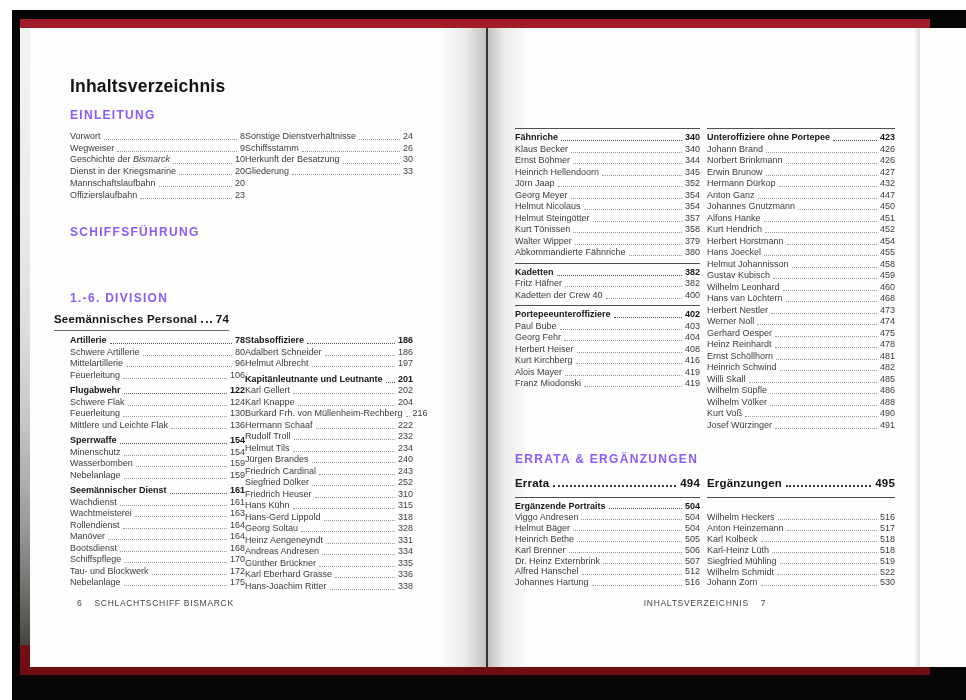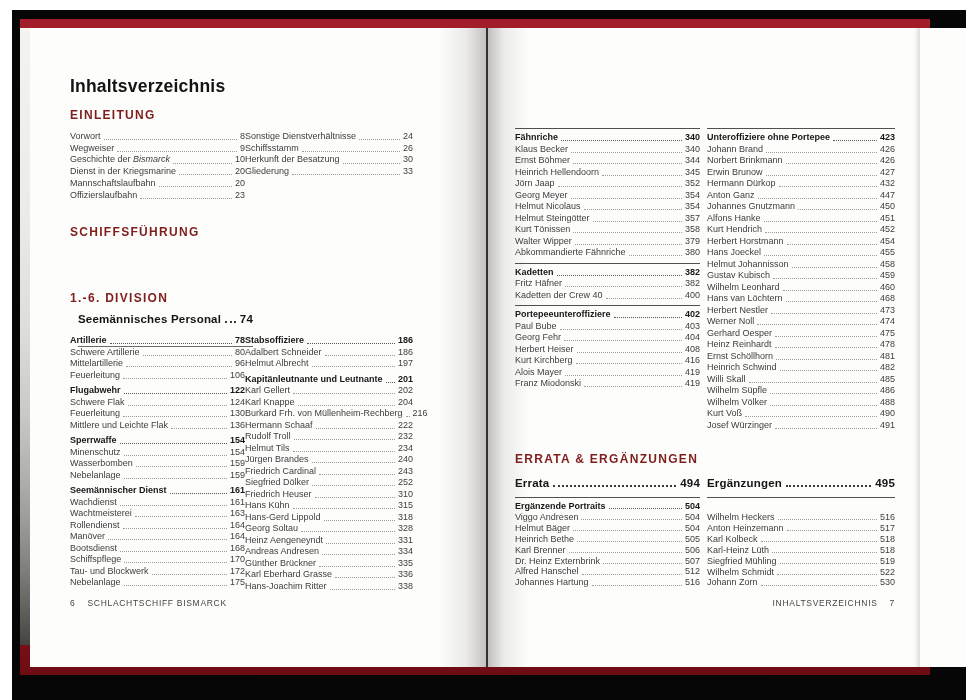--- a/index.html
+++ b/index.html
@@ -18,34 +18,34 @@
   .gutter-shadow-left{position:absolute;left:409px;top:0;width:48px;height:639px;
          background:linear-gradient(90deg,rgba(80,75,70,0) 0%,rgba(80,75,70,0.10) 55%,rgba(58,54,50,0.30) 100%)}
   .gutter-shadow-right{position:absolute;left:457px;top:0;width:42px;height:639px;
          background:linear-gradient(90deg,rgba(58,54,50,0.32) 0%,rgba(80,75,70,0.10) 40%,rgba(80,75,70,0) 100%)}
   .gutter-line{position:absolute;left:456px;top:0;width:2px;height:639px;background:#34322e}
   .right-edge{position:absolute;left:884px;top:0;width:6px;height:639px;
          background:linear-gradient(90deg,rgba(0,0,0,0) 0%,rgba(0,0,0,0.12) 100%)}
 
   .abs{position:absolute}
   .lp-title{left:40px;top:48px;font-size:17.5px;font-weight:bold;color:#141414;letter-spacing:.2px}
-  .sec-h{font-size:12px;font-weight:bold;color:#7f1d1d;letter-spacing:1.3px;white-space:nowrap}
+  .sec-h{font-size:12px;font-weight:bold;color:#8b5cf6;letter-spacing:1.3px;white-space:nowrap}
   .lp-einleitung-h{left:40px;top:80px}
   .lp-einleitung-cols{left:40px;top:103px;display:flex}
   .lp-schiff-h{left:40px;top:197px}
   .lp-schiff-list{left:40px;top:213px;width:175px}
   .lp-div-h{left:40px;top:263px}
-  .lp-lead{left:48px;top:284px;width:175px;border-bottom:1px solid #6b6b6b;padding-bottom:20px}
+  .lp-lead{left:24px;top:284px;width:175px;border-bottom:1px solid #6b6b6b;padding-bottom:4px}
   .lp-div-cols{left:40px;top:307px;display:flex}
   .rp-top-cols{left:28px;top:100px;display:flex}
   .rp-errata-h{left:28px;top:424px}
   .rp-errata-cols{left:28px;top:448px;display:flex}
   .footer{font-size:8.5px;color:#454545;letter-spacing:.7px}
-  .lp-footer{left:40px;top:570px}
-  .rp-footer{left:28px;top:570px;width:380px;text-align:right}
+  .lp-footer{left:47px;top:570px}
+  .rp-footer{left:28px;top:570px;width:380px;text-align:center}
   .pf-gap{display:inline-block;width:12px}
 
   .colw1{width:175px;}
   .colw2{width:168px}
   .rcolA{width:185px;margin-right:7px}
   .rcolB{width:188px}
 
   .toc{font-size:9px;color:#3d3d3d}
   .lh-a .toc-row{line-height:11.7px}
   .lh-b .toc-row{line-height:11.5px}

